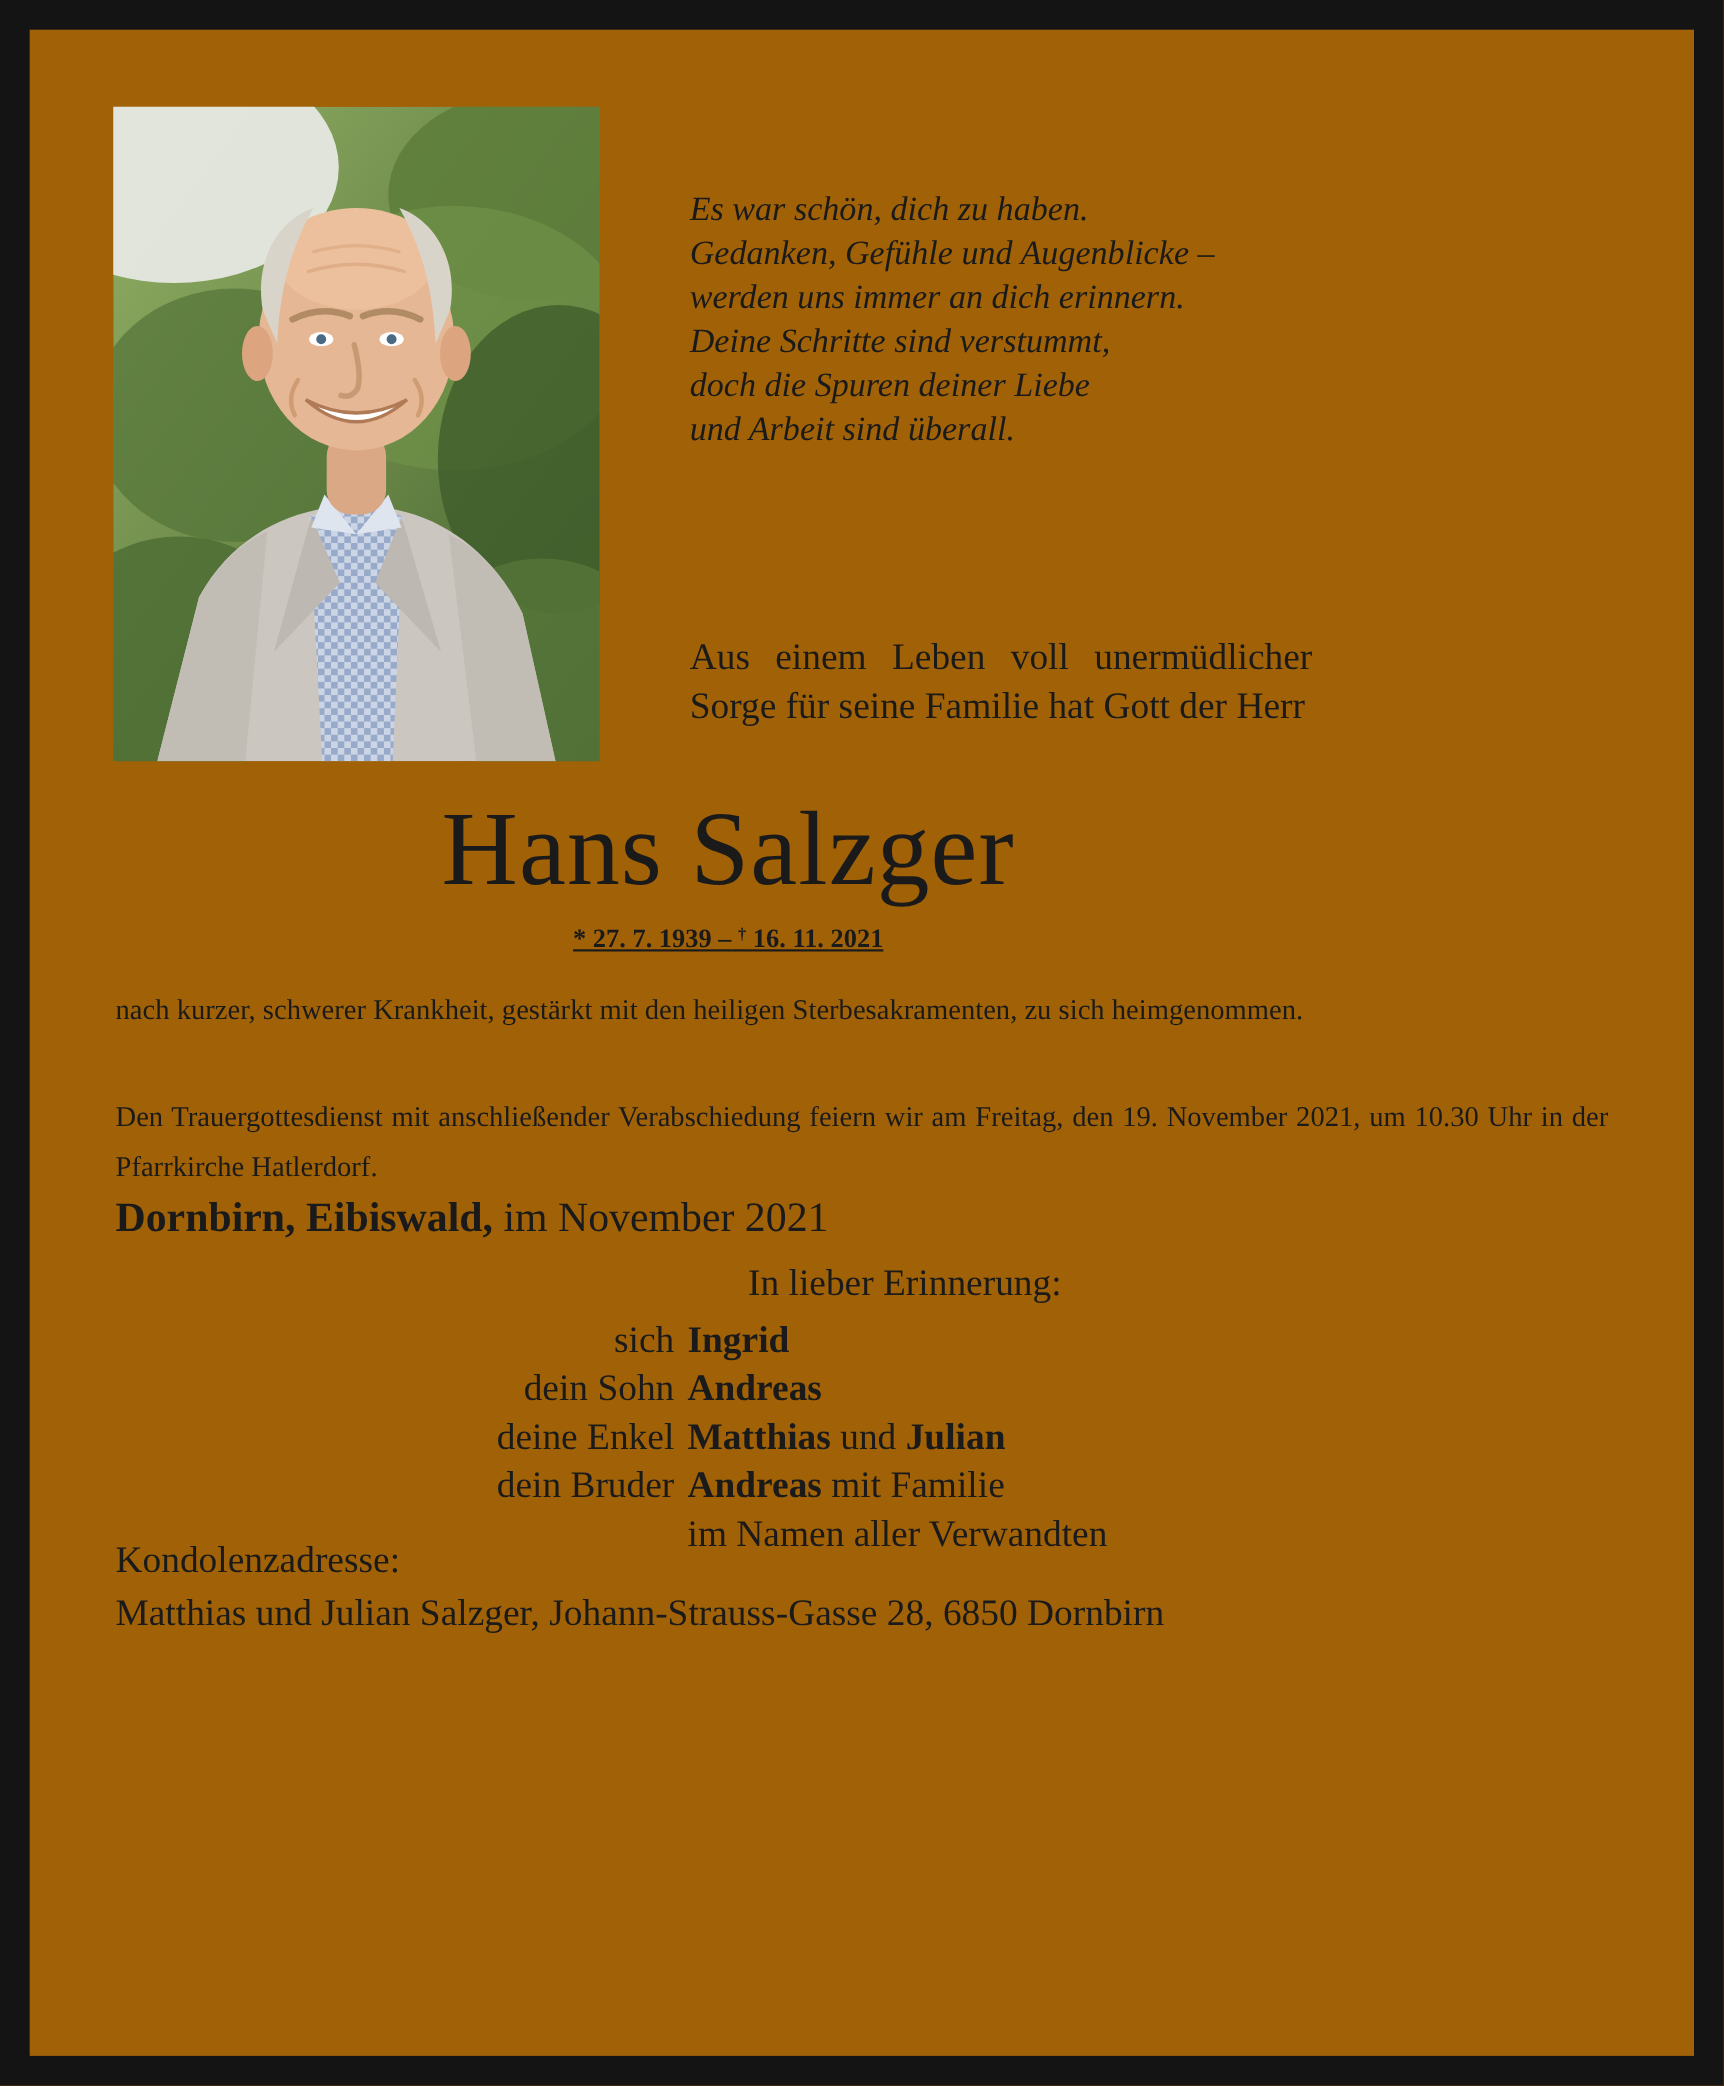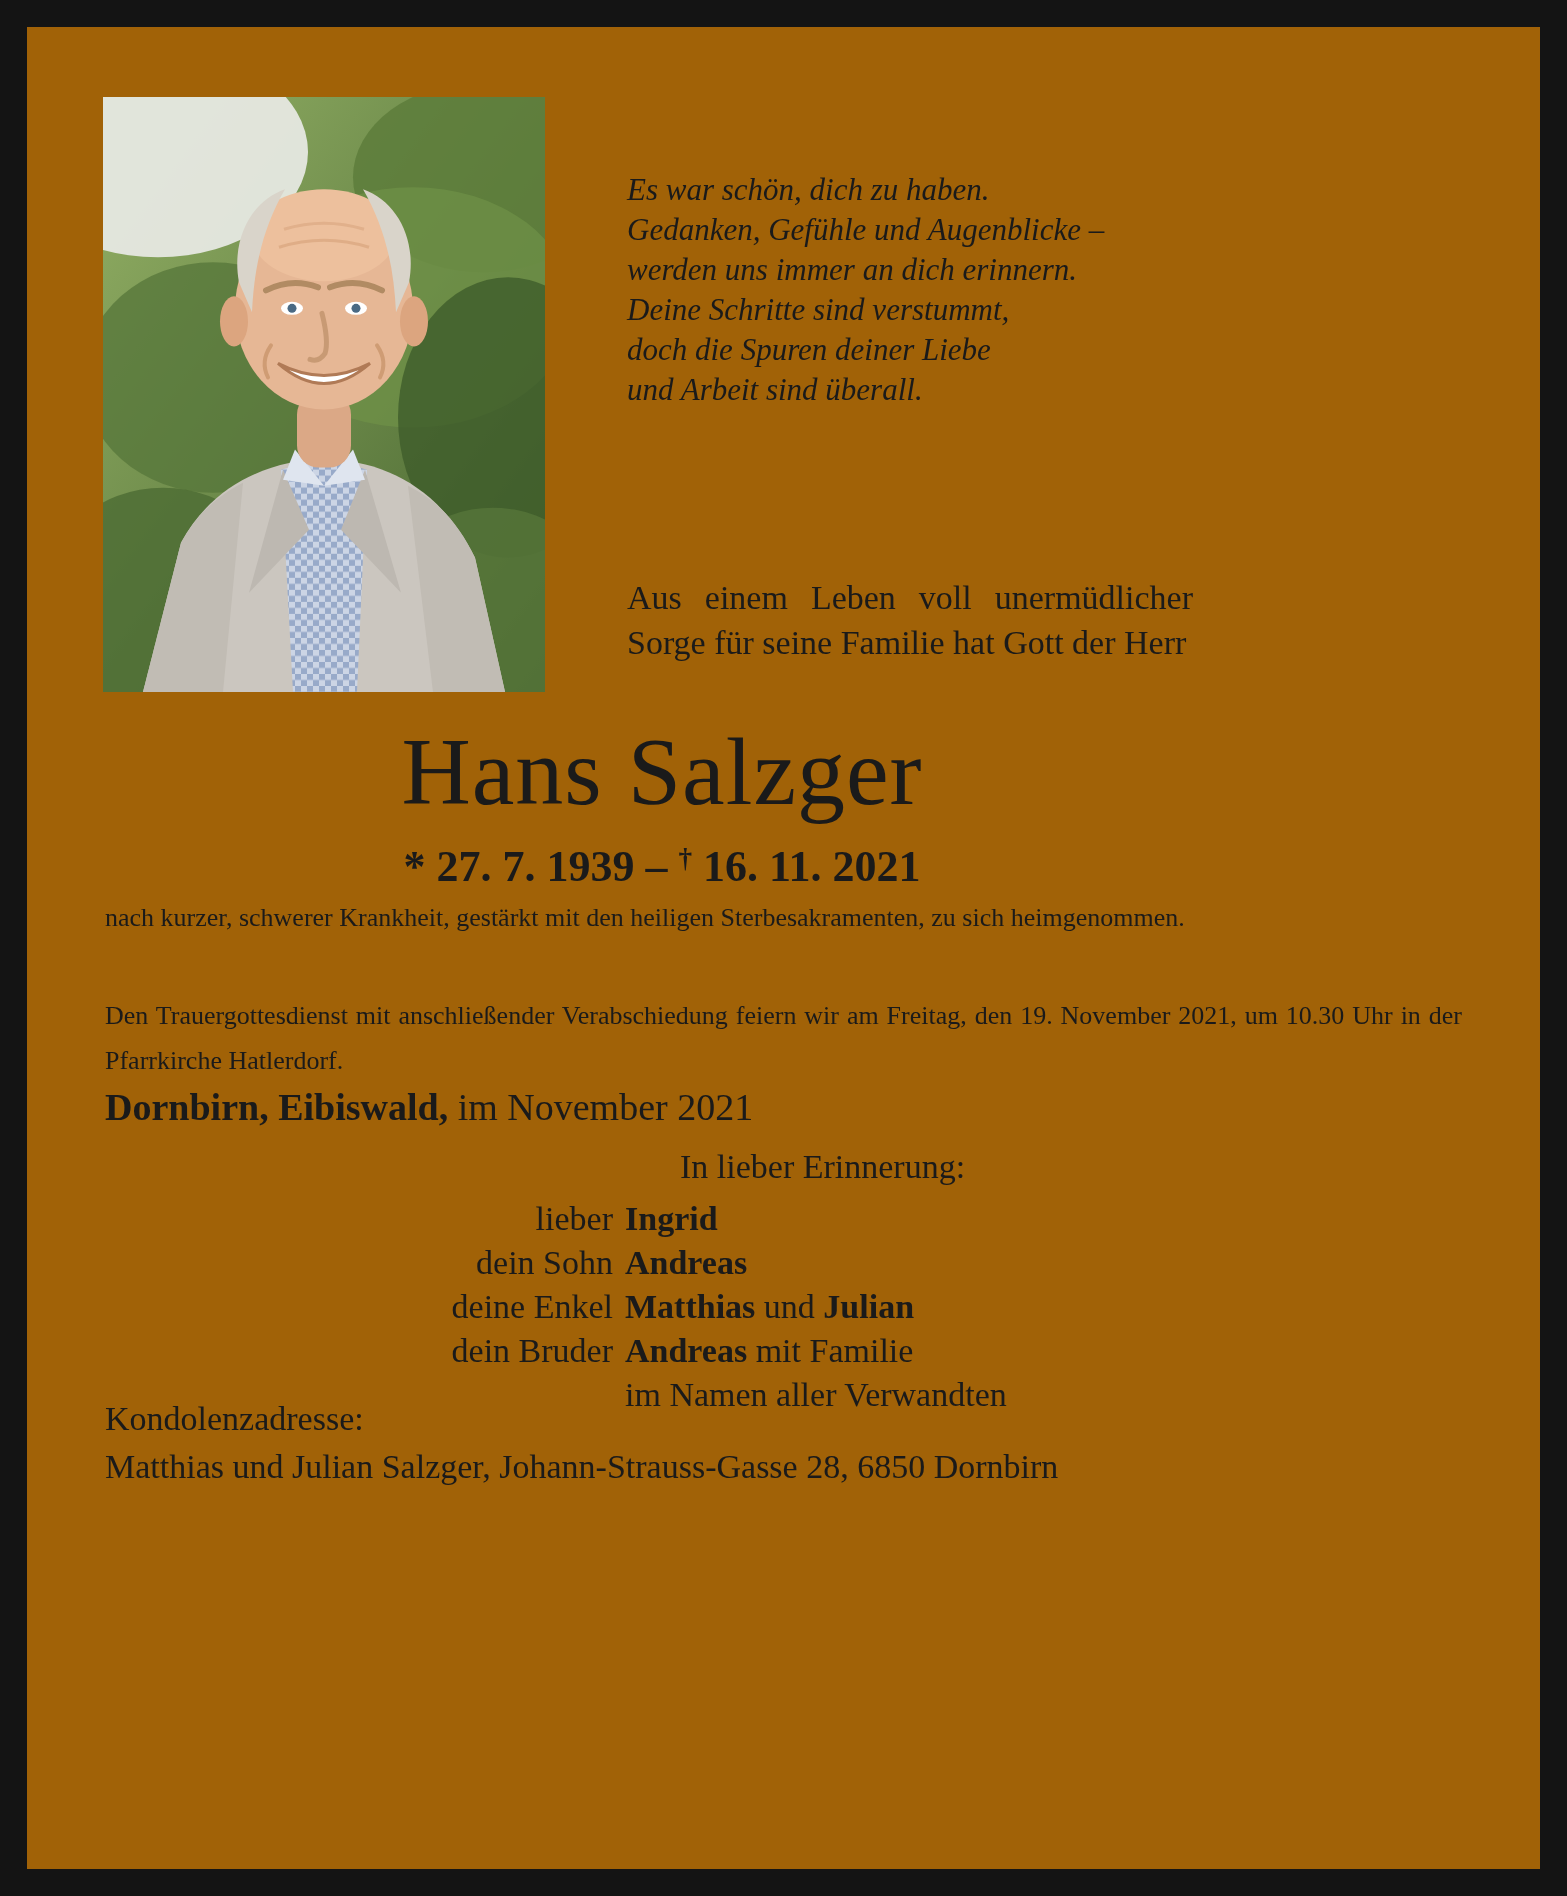--- a/index.html
+++ b/index.html
@@ -19,21 +19,21 @@
   .photo { left:76px; top:70px; width:442px; height:595px; }
   .photo svg { width:100%; height:100%; display:block; }
 
   .poem { left:600px; top:143px; font-style:italic; font-size:31px; line-height:40px; }
 
   .intro { left:600px; top:548px; width:566px; font-size:34px; line-height:45px;
            text-align:justify; text-align-last:left; }
 
   .name-block { left:0; top:695px; width:1270px; text-align:center; }
   .name { font-size:96px; line-height:1.05; letter-spacing:1px; }
-  .dates { margin-top:18px; font-size:44px; font-weight:bold; }
+  .dates { margin-top:18px; font-size:24px; font-weight:bold;text-decoration:underline; }
   .dagger { font-size:0.62em; vertical-align:0.5em; font-weight:bold; }
 
   .bodytext { left:78px; width:1357px; font-size:26px; line-height:45px; text-align:justify; text-align-last:left; }
   .p1 { top:868px; }
   .p2 { top:966px; }
 
   .dateline { left:78px; top:1058px; font-size:38px; }
 
   .remember { left:78px; top:1118px; width:1150px; font-size:34px; }
   .r-head { padding-left:575px; line-height:44px; margin-bottom:8px; }
@@ -139,21 +139,21 @@
 
   <div class="abs dateline">
     <strong>Dornbirn, Eibiswald,</strong>
     <span>im November 2021</span>
   </div>
 
   <div class="abs remember">
     <div class="r-head">In lieber Erinnerung:</div>
 
     <div class="r-row">
-      <span class="r-label">lieber</span>
+      <span class="r-label">sich</span>
       <span class="r-value"><b>Ingrid</b><span></span><b></b><span></span></span>
     </div>
     <div class="r-row">
       <span class="r-label">dein Sohn</span>
       <span class="r-value"><b>Andreas</b><span></span><b></b><span></span></span>
     </div>
     <div class="r-row">
       <span class="r-label">deine Enkel</span>
       <span class="r-value"><b>Matthias</b><span> und </span><b>Julian</b><span></span></span>
     </div>

